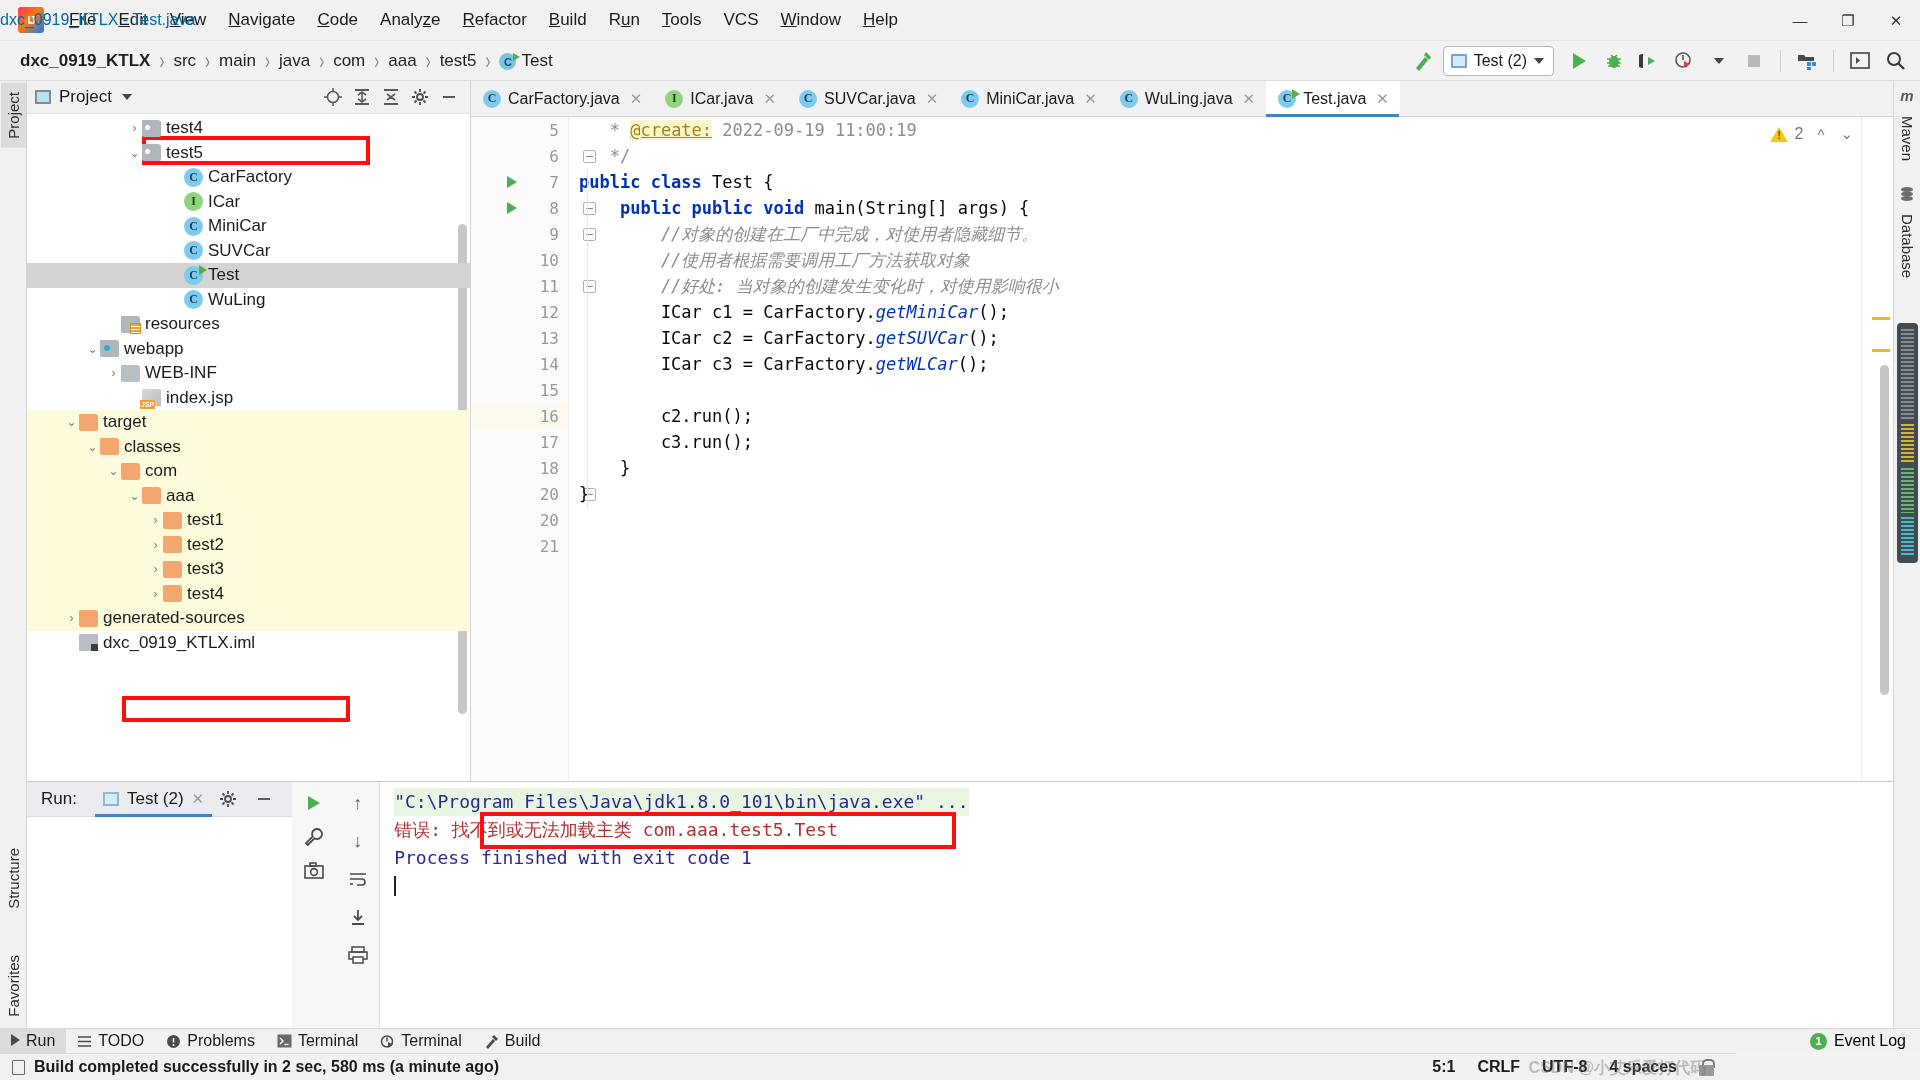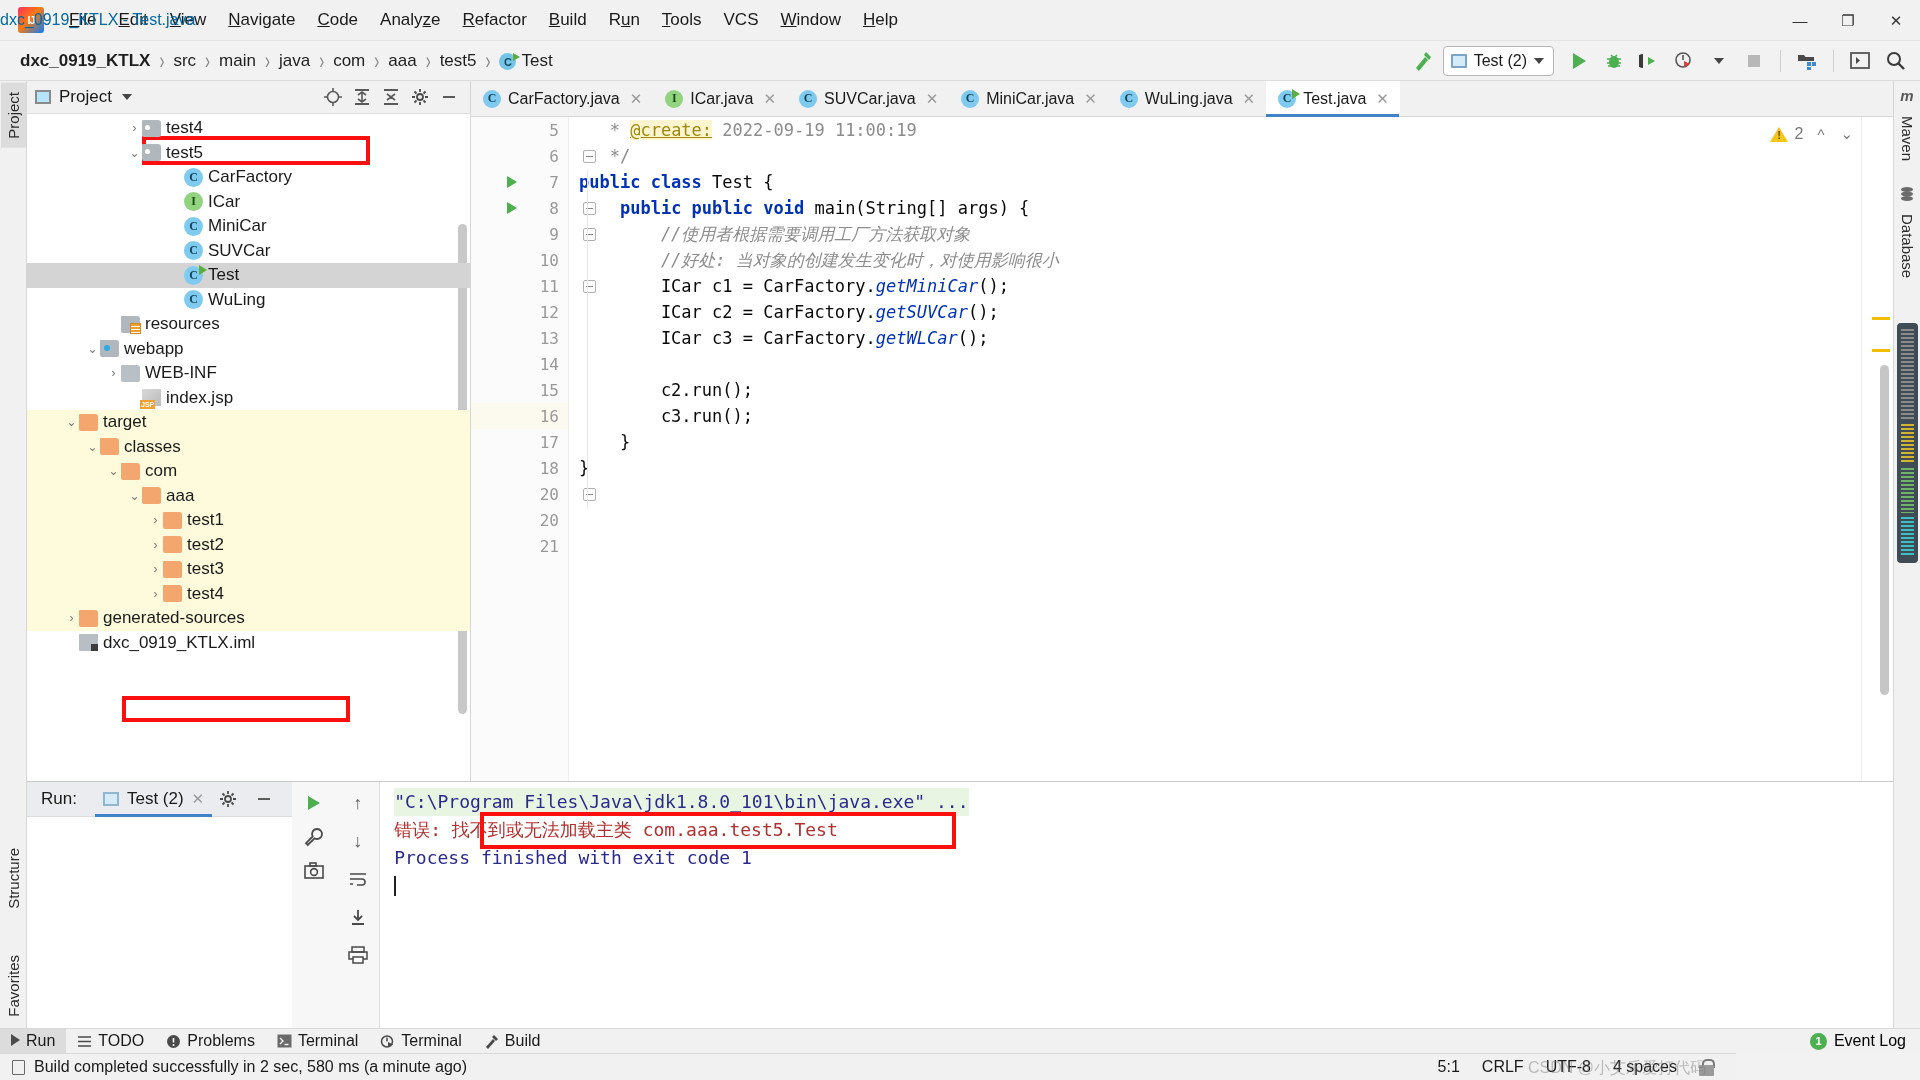--- a/index.html
+++ b/index.html
@@ -356,21 +356,21 @@
   .bb-item.active { background: #dcdcdc; }
   .bb-right { margin-left: auto; display: flex; align-items: center; padding-right: 14px; }
   .eventlog-badge {
     width: 17px; height: 17px; border-radius: 50%; background: #4caf50;
     color: #fff; font-size: 11px; display: flex; align-items: center;
     justify-content: center; margin-right: 7px; font-weight: bold;
   }
   .statusbar {
     position: absolute; left: 0; bottom: 0; width: 1736px; height: 27px;
     background: #f1f1f1; display: flex; align-items: center;
-    border-top: 1px solid #d9d9d9; font-size: 16px; color: #1a1a1a;
+    border-top: 1px solid #d9d9d9; font-size: 16px; color: #1a1a1a; font-weight: bold;
   }
   .sb-left { display: flex; align-items: center; gap: 9px; padding-left: 12px; }
   .sb-icon-doc {
     width: 13px; height: 15px; border: 1.5px solid #6a6a6a; border-radius: 1px;
   }
   .sb-right {
     margin-left: auto; display: flex; align-items: center; gap: 22px;
     padding-right: 22px;
   }
   .watermark {
@@ -804,20 +804,21 @@
           </div>
           <div class="gutter-line">
             <span>21</span>
           </div>
         </div>
       <div class="code" id="code">
           <div class="cline"><span class="cmjd">   * </span><span class="tag-at">@create:</span><span class="cmjd"> 2022-09-19 11:00:19</span></div>
           <div class="cline"><span class="cmjd">   */</span></div>
           <div class="cline"><span class="kw">public class </span><span>Test {</span></div>
           <div class="cline"><span>    </span><span class="kw">public public void </span><span>main(String[] args) {</span></div>
+          <div class="cline"><span class="cm">        //对象的创建在工厂中完成，对使用者隐藏细节。</span></div>
           <div class="cline"><span class="cm">        //使用者根据需要调用工厂方法获取对象</span></div>
           <div class="cline"><span class="cm">        //好处: 当对象的创建发生变化时，对使用影响很小</span></div>
           <div class="cline"><span>        ICar c1 = CarFactory.</span><span class="mi">getMiniCar</span><span>();</span></div>
           <div class="cline"><span>        ICar c2 = CarFactory.</span><span class="mi">getSUVCar</span><span>();</span></div>
           <div class="cline"><span>        ICar c3 = CarFactory.</span><span class="mi">getWLCar</span><span>();</span></div>
           <div class="cline"><span></span></div>
           <div class="cline"><span>        c2.run();</span></div>
           <div class="cline"><span>        c3.run();</span></div>
           <div class="cline"><span>    }</span></div>
           <div class="cline"><span>}</span></div>

